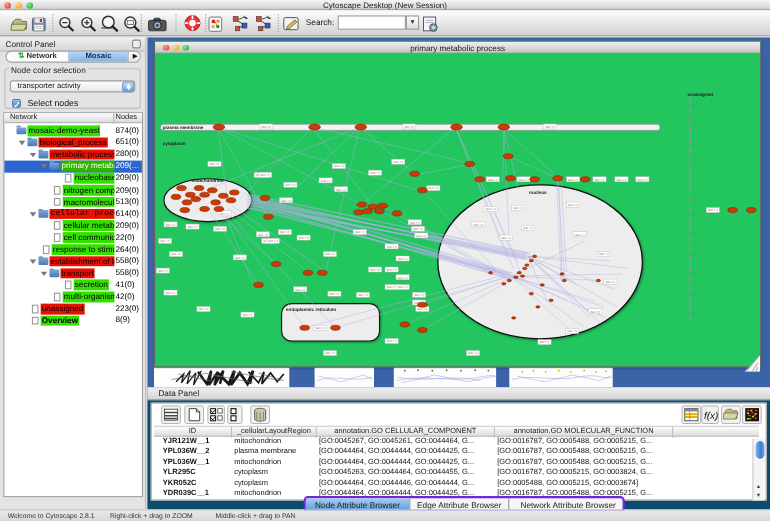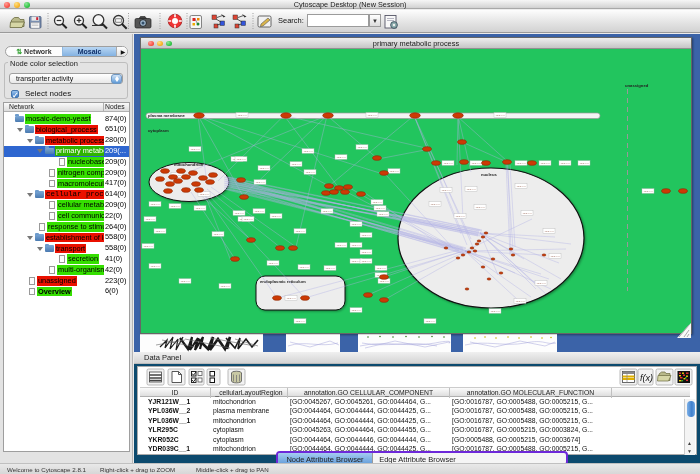--- a/index.html
+++ b/index.html
@@ -143,20 +143,21 @@
         <line x1="187" y1="3" x2="187" y2="20"></line>
         <line x1="253" y1="3" x2="253" y2="20"></line>
       </g>
     </svg>
   <div class="abs" style="left:278px;top:6px;font-size:7.5px;color:#111">Search:</div>
   <div class="abs" style="left:307px;top:4px;width:62px;height:13px;background:#fff;border:1px solid #9b9b9b"></div>
   <div class="abs" style="left:369px;top:4px;width:12px;height:13px;background:linear-gradient(#fefefe,#dcdcdc);border:1px solid #9b9b9b;font-size:6px;text-align:center;line-height:12px;color:#333">▼</div>
 </div>
 
 <div class="abs" id="cpanel">
+  <div class="abs" id="cpanel-title">Control Panel<span style="position:absolute;right:4px;top:2px;width:8px;height:8px;border:1px solid #888;border-radius:2px;background:#eee"></span></div>
   <div class="abs" id="tabwrap">
     <div id="tab-net"><span style="color:#2a9d2a">⇅</span> Network</div>
     <div id="tab-mosaic">Mosaic</div>
     <div id="tab-arrow">▶</div>
   </div>
   <div class="abs" id="grpbox"></div>
   <div class="abs" id="grplabel">Node color selection</div>
   <div class="abs" id="combo">transporter activity<span id="combobtn"></span></div>
   <div class="abs" id="chk">✓</div>
   <div class="abs" id="chklabel">Select nodes</div>
@@ -196,21 +197,21 @@
           <span class="cnt" style="">209(0)</span>
         </div>
         <div class="trow" style="top:64.5px;">
           <span class="file" style="left:45px"></span>
           <span class="lbl green" style="left:53px;max-width:47px;">nitrogen compo</span>
           <span class="cnt" style="">209(0)</span>
         </div>
         <div class="trow" style="top:75.3px;">
           <span class="file" style="left:45px"></span>
           <span class="lbl green" style="left:53px;max-width:47px;">macromolecule</span>
-          <span class="cnt" style="">417(0)</span>
+          <span class="cnt" style="">513(0)</span>
         </div>
         <div class="trow" style="top:86.1px;">
           <span class="tri" style="left:23px"></span>
           <span class="fold" style="left:31px"></span>
           <span class="lbl red" style="left:41px;max-width:59px;font-family:Liberation Mono, monospace;">cellular process</span>
           <span class="cnt" style="">614(0)</span>
         </div>
         <div class="trow" style="top:96.9px;">
           <span class="file" style="left:45px"></span>
           <span class="lbl green" style="left:53px;max-width:47px;">cellular metabo</span>
@@ -249,21 +250,21 @@
           <span class="cnt" style="">42(0)</span>
         </div>
         <div class="trow" style="top:172.5px;">
           <span class="file" style="left:25px"></span>
           <span class="lbl red" style="left:33px;max-width:67px;">unassigned</span>
           <span class="cnt" style="">223(0)</span>
         </div>
         <div class="trow" style="top:183.3px;">
           <span class="file" style="left:25px"></span>
           <span class="lbl green" style="left:33px;max-width:67px;font-weight:bold;">Overview</span>
-          <span class="cnt" style="">6(0)</span>
+          <span class="cnt" style="">8(9)</span>
         </div>
       </div>
   </div>
 </div>
 
 <div class="abs" id="desktop">
   <div id="netwin">
     <div id="netwin-title">primary metabolic process
       <div class="ilight" style="left:7px;background:radial-gradient(circle at 35% 30%,#ff9d96,#f95549 60%,#d93b30)"></div>
       <div class="ilight" style="left:16px;background:radial-gradient(circle at 35% 30%,#ffe084,#f7b42c 60%,#dd9a18)"></div>
@@ -823,18 +824,19 @@
         <div id="dthumb"></div>
       <div style="position:absolute;left:2px;bottom:9px;font-size:5px;color:#444">▲</div>
       <div style="position:absolute;left:2px;bottom:1px;font-size:5px;color:#444">▼</div>
     </div>
   </div>
 </div>
 
 <div class="abs" id="btabs">
   <div style="left:0;width:94px;background:linear-gradient(#a5cbf1,#4e8ed2);font-weight:normal">Node Attribute Browser</div>
   <div style="left:94px;width:90px;border-left:1px solid #9a9a9a">Edge Attribute Browser</div>
+  <div style="left:184px;width:108px;border-left:1px solid #9a9a9a">Network Attribute Browser</div>
 </div>
 <div class="abs" id="statusbar">
   <span style="left:7px">Welcome to Cytoscape 2.8.1</span>
   <span style="left:100px">Right-click + drag to ZOOM</span>
   <span style="left:196px">Middle-click + drag to PAN</span>
 </div>
 
 </body></html>

